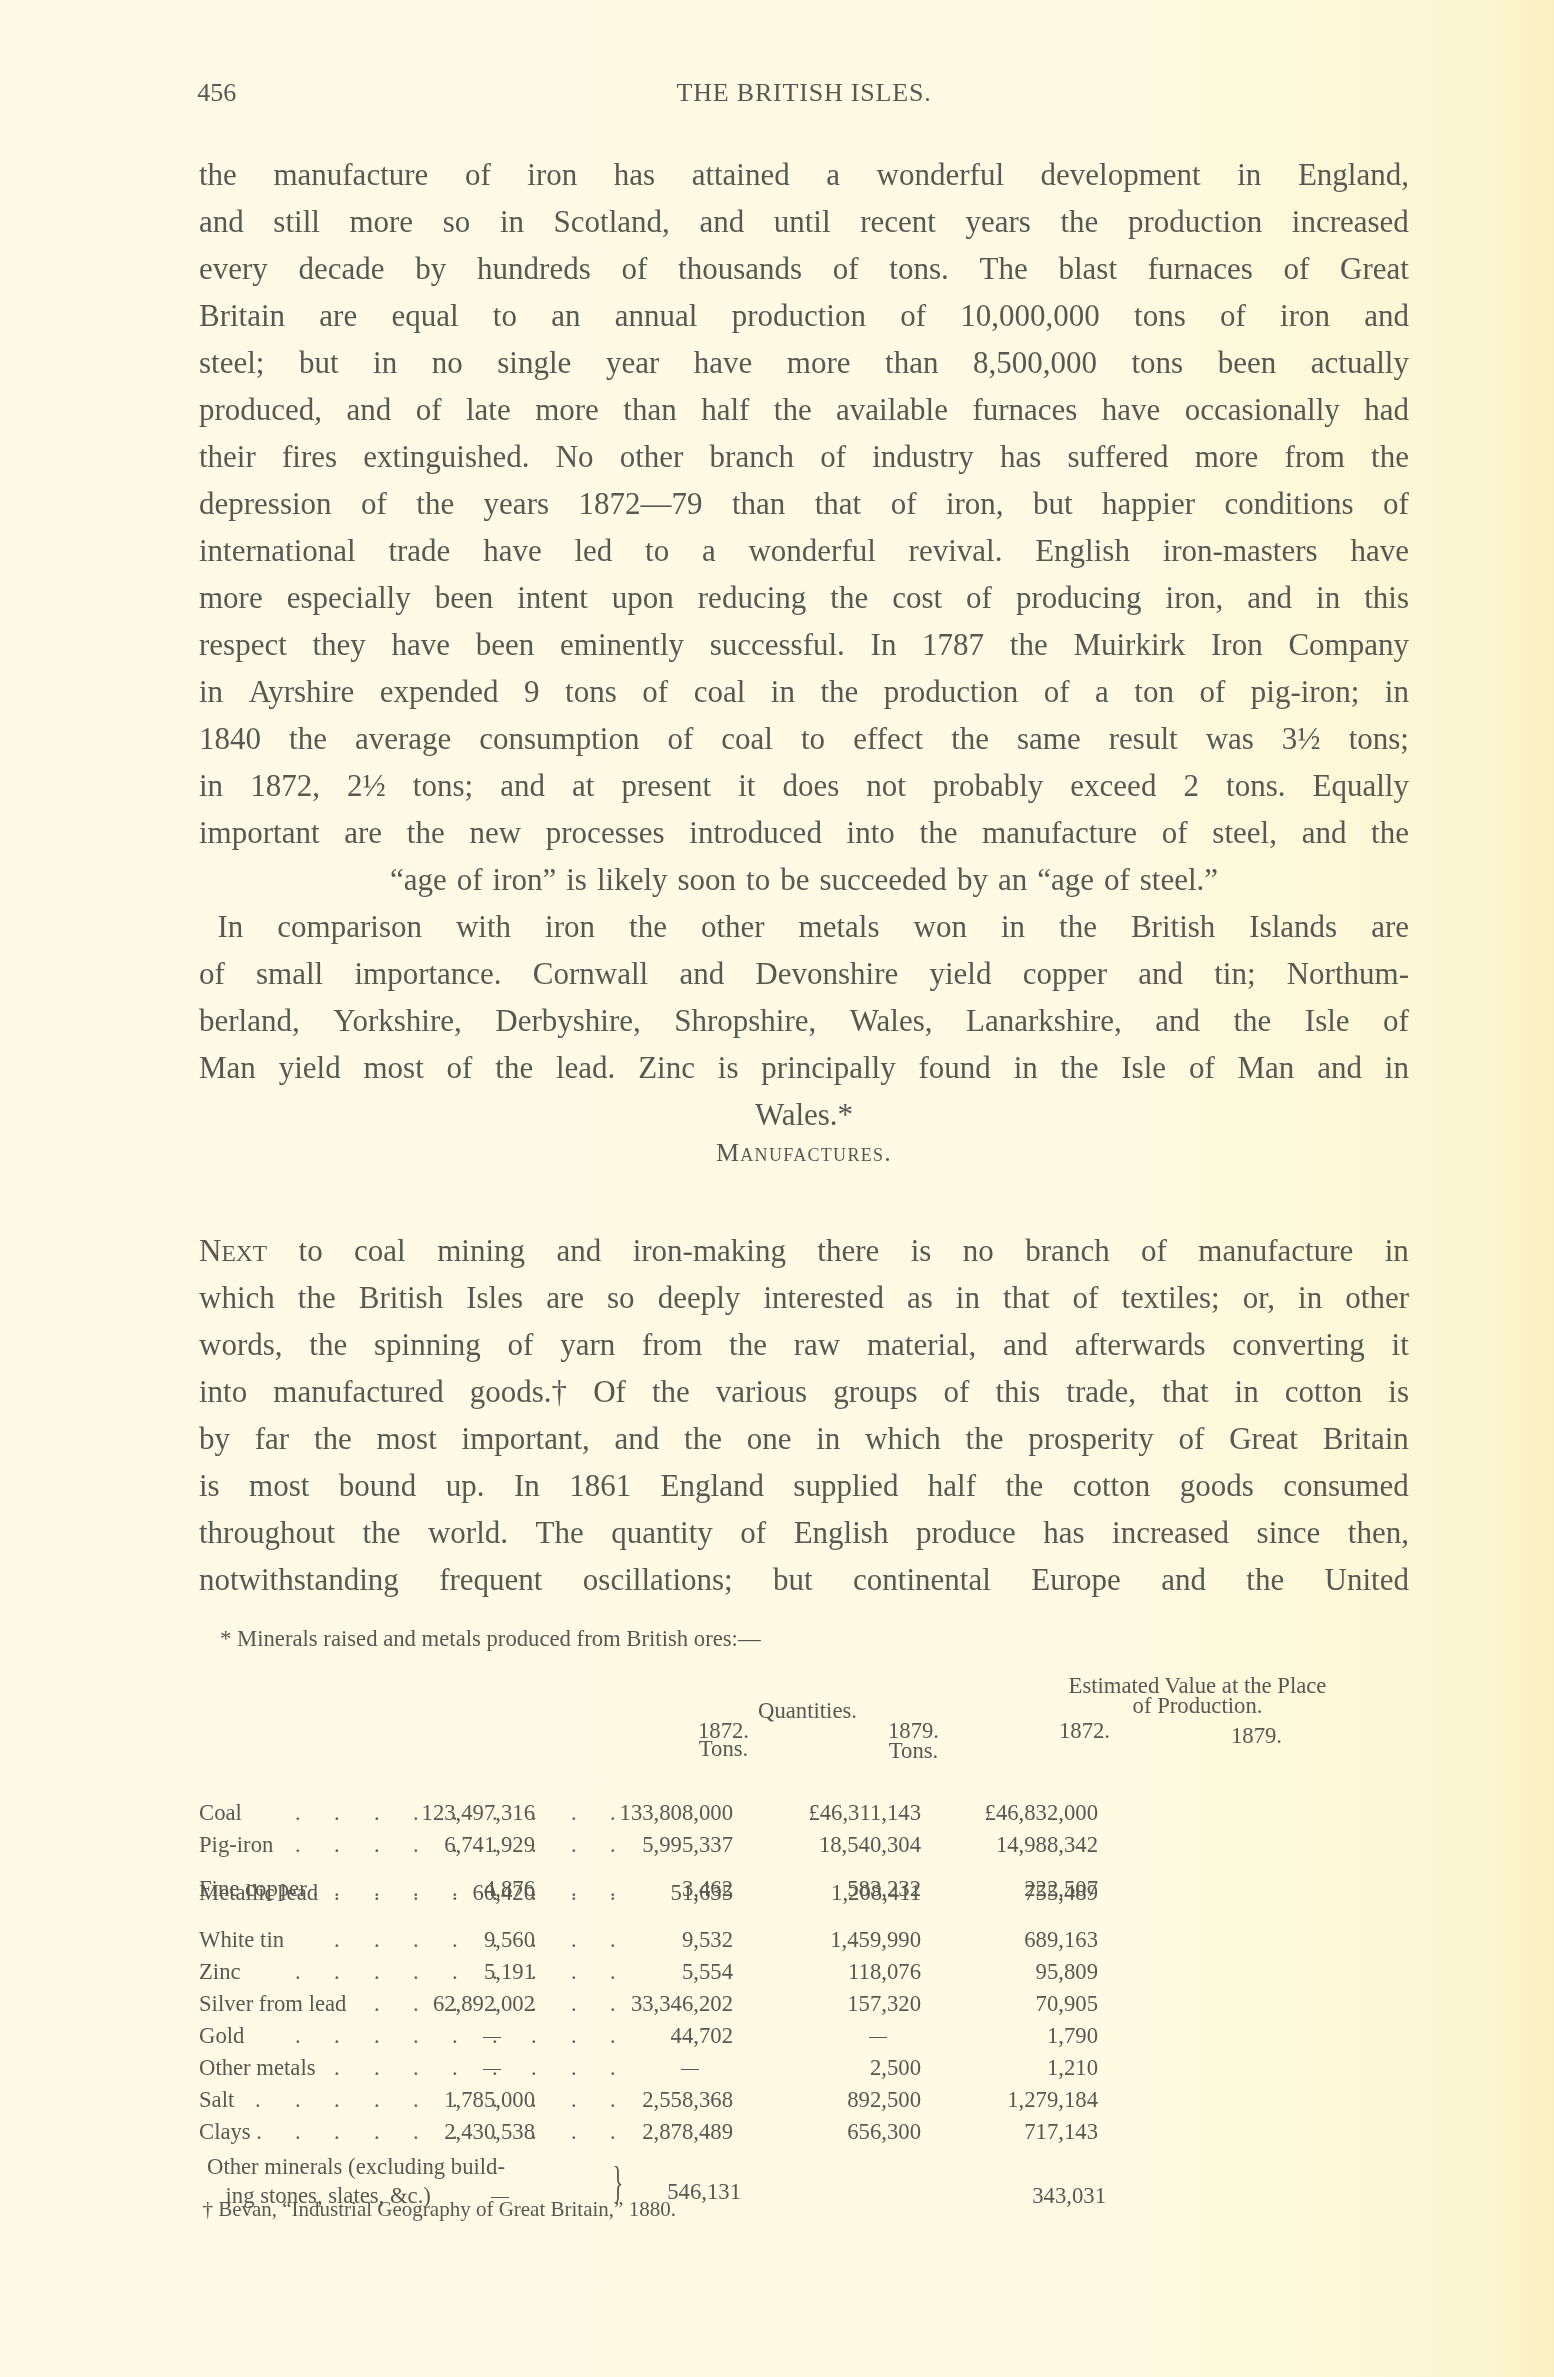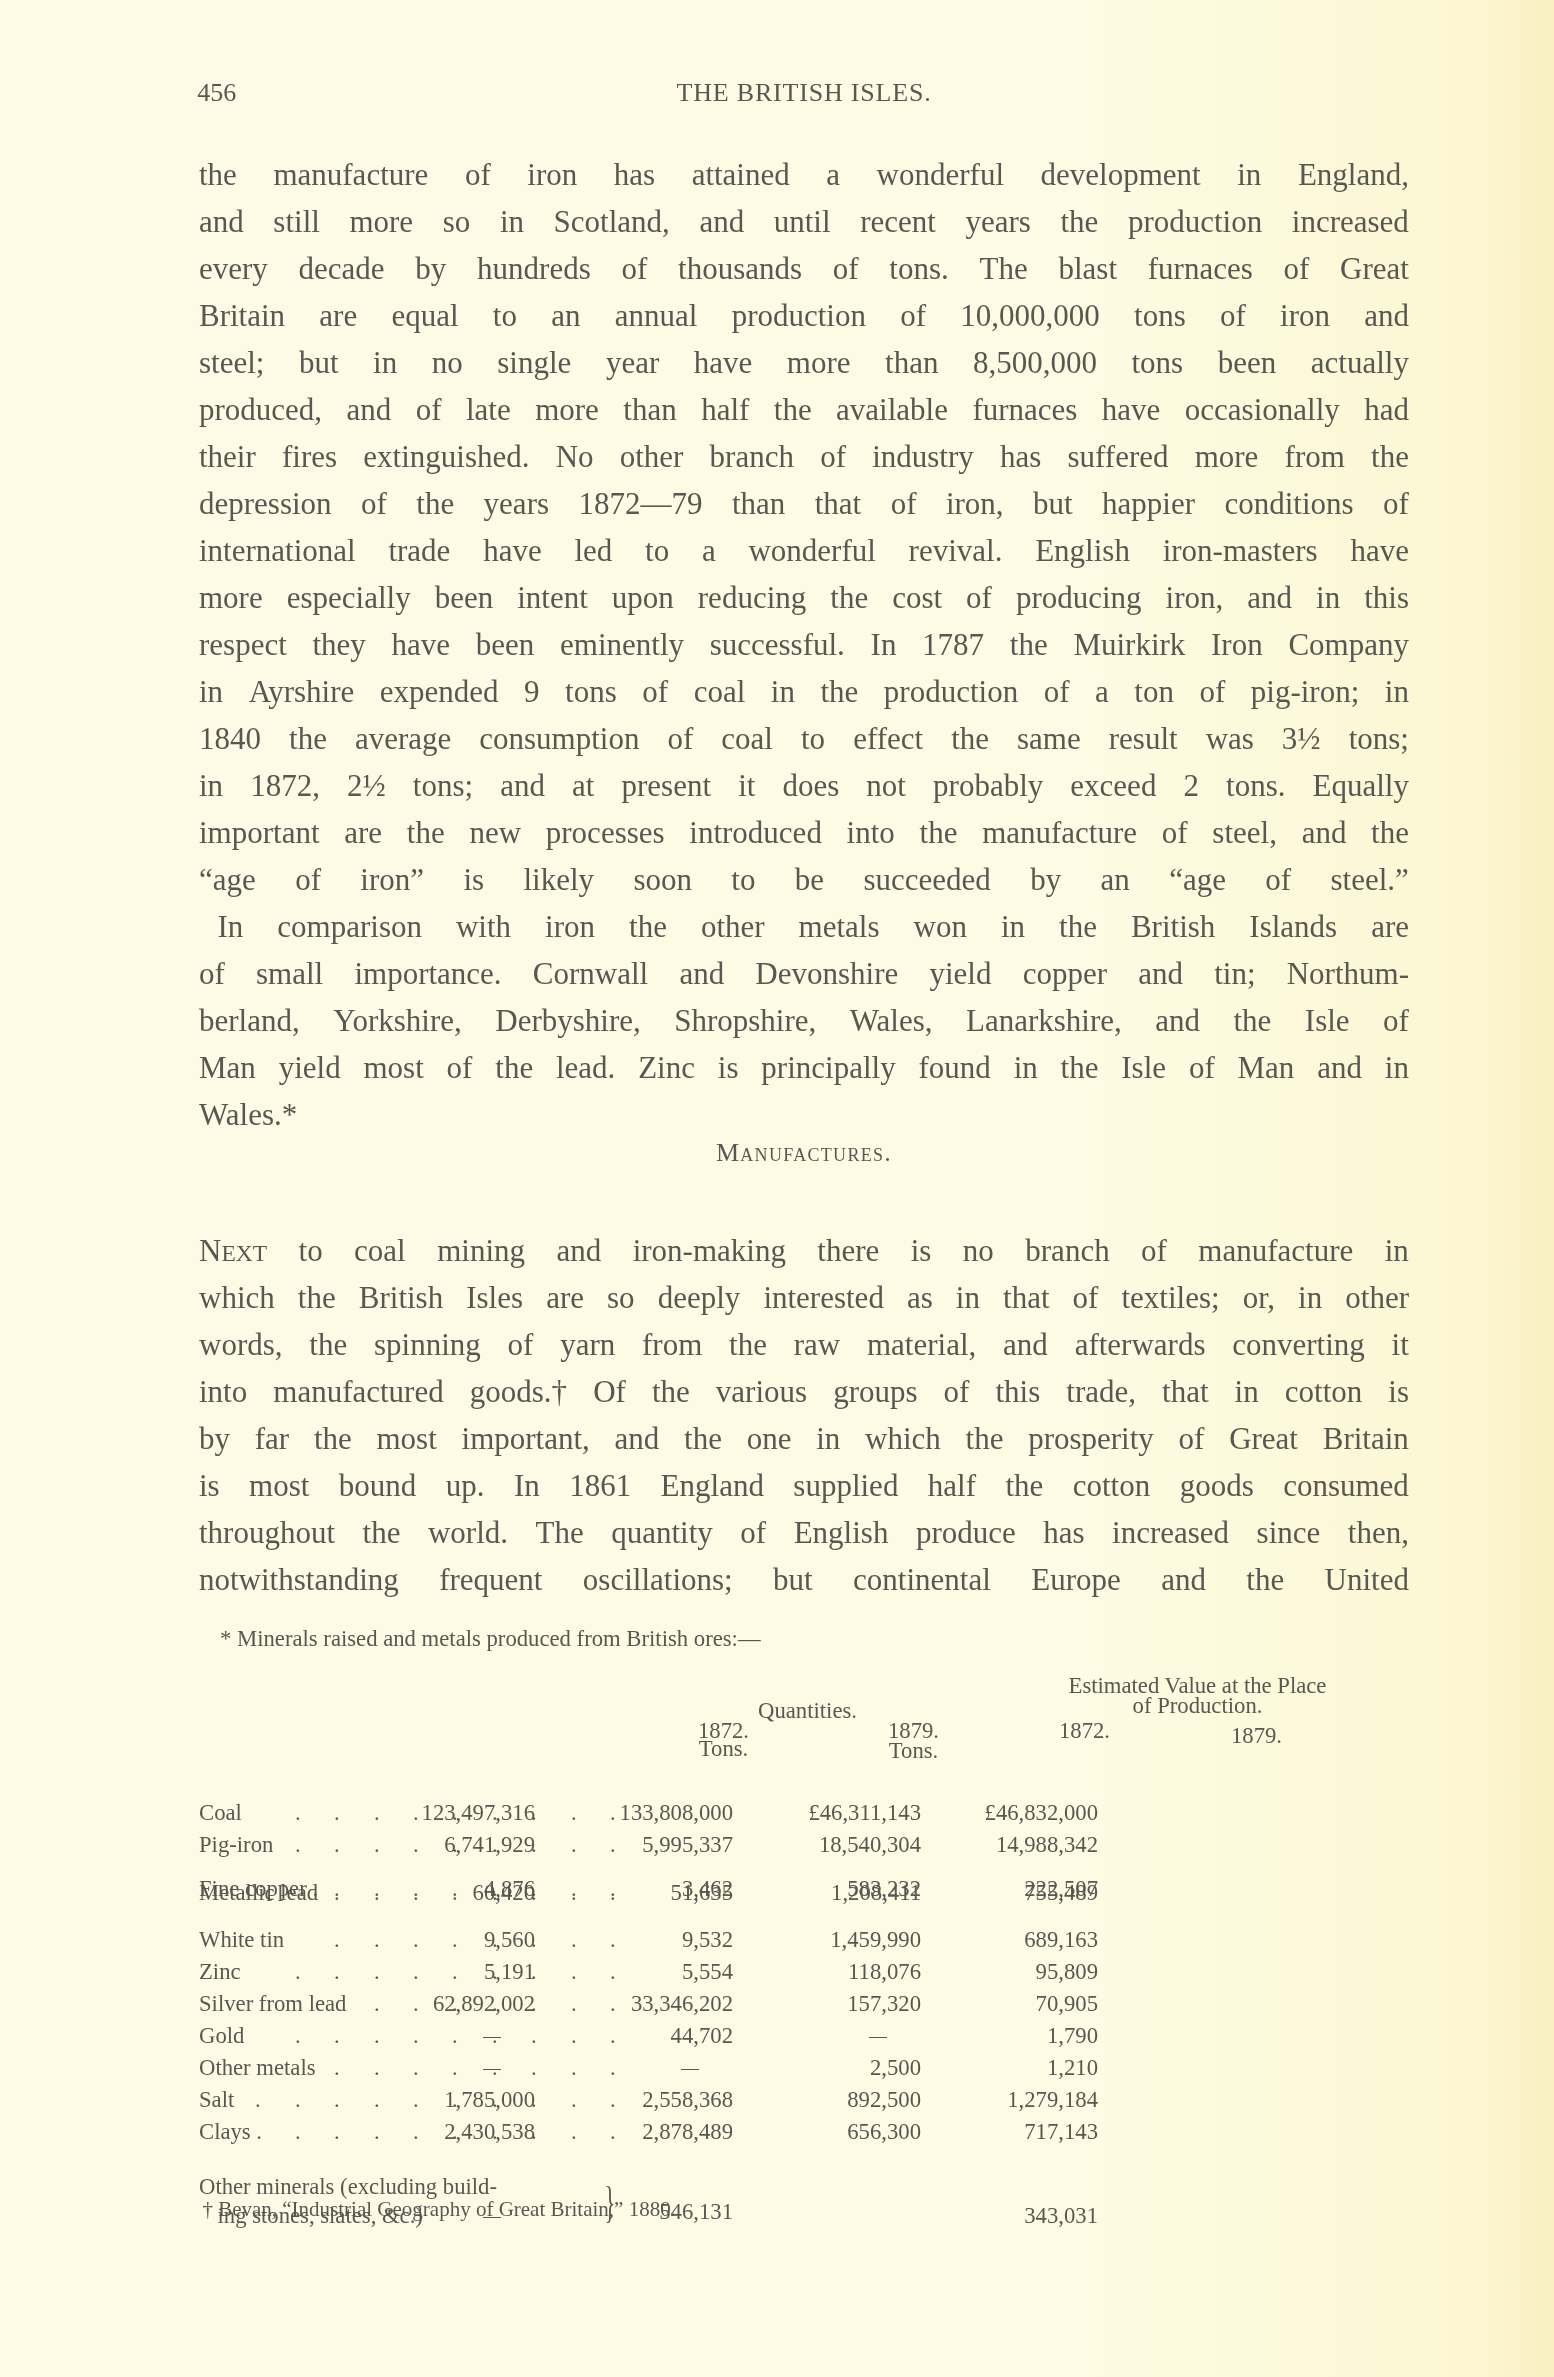--- a/index.html
+++ b/index.html
@@ -12,21 +12,21 @@
   .page { position: absolute; left: 199px; top: 0; width: 1210px; }
   .running-head { position: absolute; top: 78px; left: 0; width: 1210px; height: 34px; font-size: 26px; }
   .page-num { position: absolute; left: -1.7px; top: 0; }
   .head-title { position: absolute; left: 0; width: 1210px; text-align: center; letter-spacing: 0.8px; top: 0; }
   .body-lines { position: absolute; top: 151px; left: 0; width: 1210px; }
   .line {
     height: 47px; line-height: 47px; font-size: 31px;
     text-align: justify; text-align-last: justify; white-space: nowrap;
     display: flex; justify-content: space-between;
   }
-  .line.last { justify-content: space-between; gap: 10px; }
+  .line.last { justify-content: center; gap: 10px; }
   .line span.w { display: inline-block; }
   .section-heading {
     position: absolute; top: 1138px; left: 0; width: 1210px; text-align: center;
     font-size: 26px; letter-spacing: 1.3px; font-variant: small-caps;
   }
   .body-lines-2 { position: absolute; top: 1227px; left: 0; width: 1210px; }
   .footnote-intro { position: absolute; top: 1626px; left: 21px; font-size: 22.7px; }
   .table {
     position: absolute; top: 1674px; left: 0; width: 1210px; font-size: 22.7px;
   }
@@ -663,21 +663,21 @@
           <span style="position: absolute; top: 0px; left: 411px;">.</span>
           <span style="position: absolute; top: 0px; left: 372px;">.</span>
           <span style="position: absolute; top: 0px; left: 332px;">.</span>
           <span style="position: absolute; top: 0px; left: 293px;">.</span>
           <span style="position: absolute; top: 0px; left: 253px;">.</span>
           <span style="position: absolute; top: 0px; left: 214px;">.</span>
           <span style="position: absolute; top: 0px; left: 175px;">.</span>
           <span style="position: absolute; top: 0px; left: 135px;">.</span>
           <span style="position: absolute; top: 0px; left: 96px;">.</span>
         </div>
-        <div class="row" style="top: 500px; height: 67px;">
+        <div class="row" style="top: 480px; height: 67px; margin-left: 8px;">
           <span class="label" style="top:0">Other minerals (excluding build-</span>
           <span class="label" style="top:28.5px;left:18.5px">ing stones, slates, &amp;c.)</span>
           <span class="brace" style="top:3.4px">}</span>
           <span class="num c1" style="top: 28.5px; margin-right: 34px;"><span class="dash"></span></span>
           <span class="num c2" style="top:25px">546,131</span>
           <span class="num c3" style="top:25px"></span>
           <span class="num c4" style="top:28.5px">343,031</span>
         </div>
       </div>
   </div>

